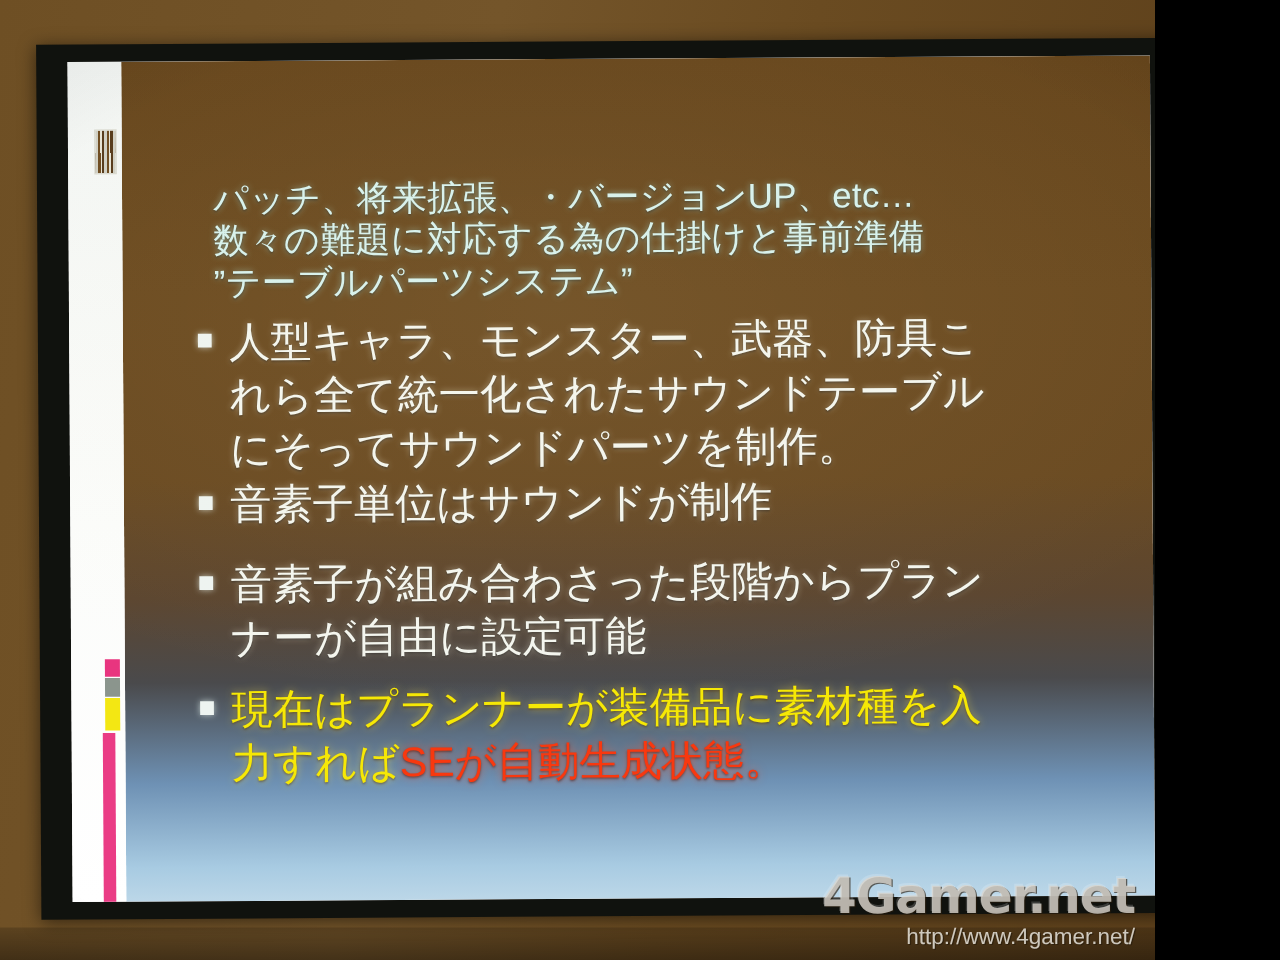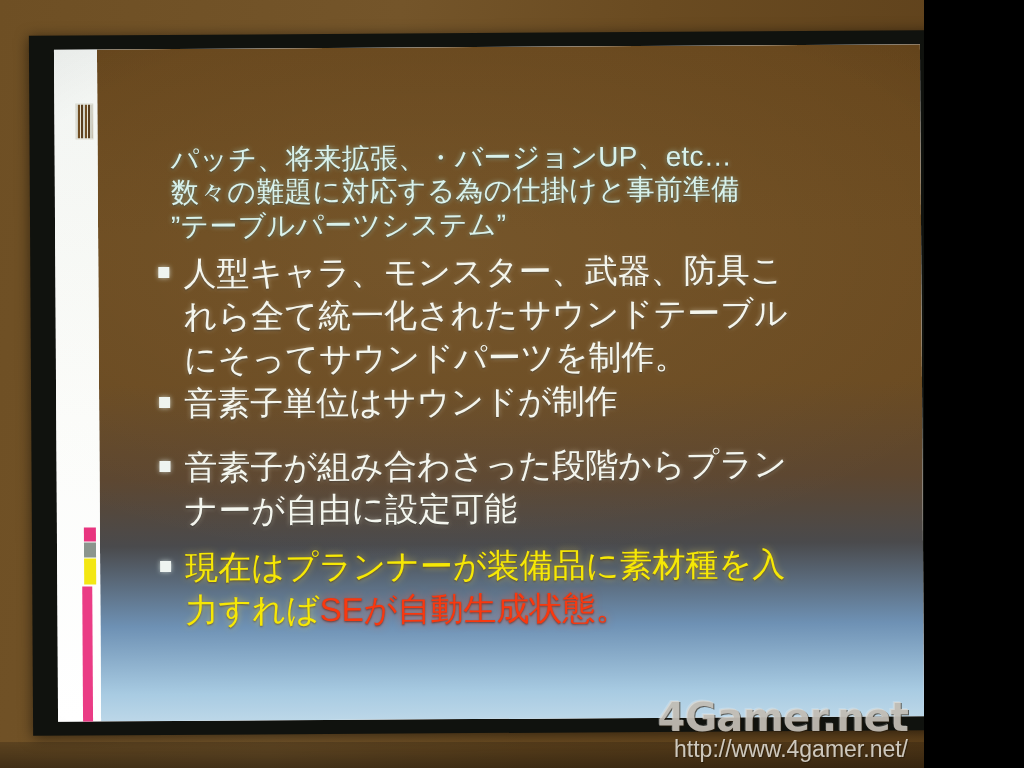--- a/index.html
+++ b/index.html
@@ -186,21 +186,21 @@
   #wm-logo {
     font-size: 40px;
     font-weight: bold;
     letter-spacing: -1px;
     color: rgba(218,214,206,.80);
     text-shadow: 1px 1px 0 rgba(40,28,12,.65), -1px -1px 0 rgba(255,255,255,.18);
     line-height: 40px;
     font-family: "DejaVu Sans", sans-serif;
   }
   #wm-url {
-    font-size: 23px;
+    font-size: 18px;
     color: rgba(232,228,220,.85);
     text-shadow: 1px 1px 0 rgba(40,28,12,.7);
     line-height: 22px;
     margin-top: 1px;
     font-family: "Liberation Sans", sans-serif;
   }
 </style>
 </head>
 <body>
 

